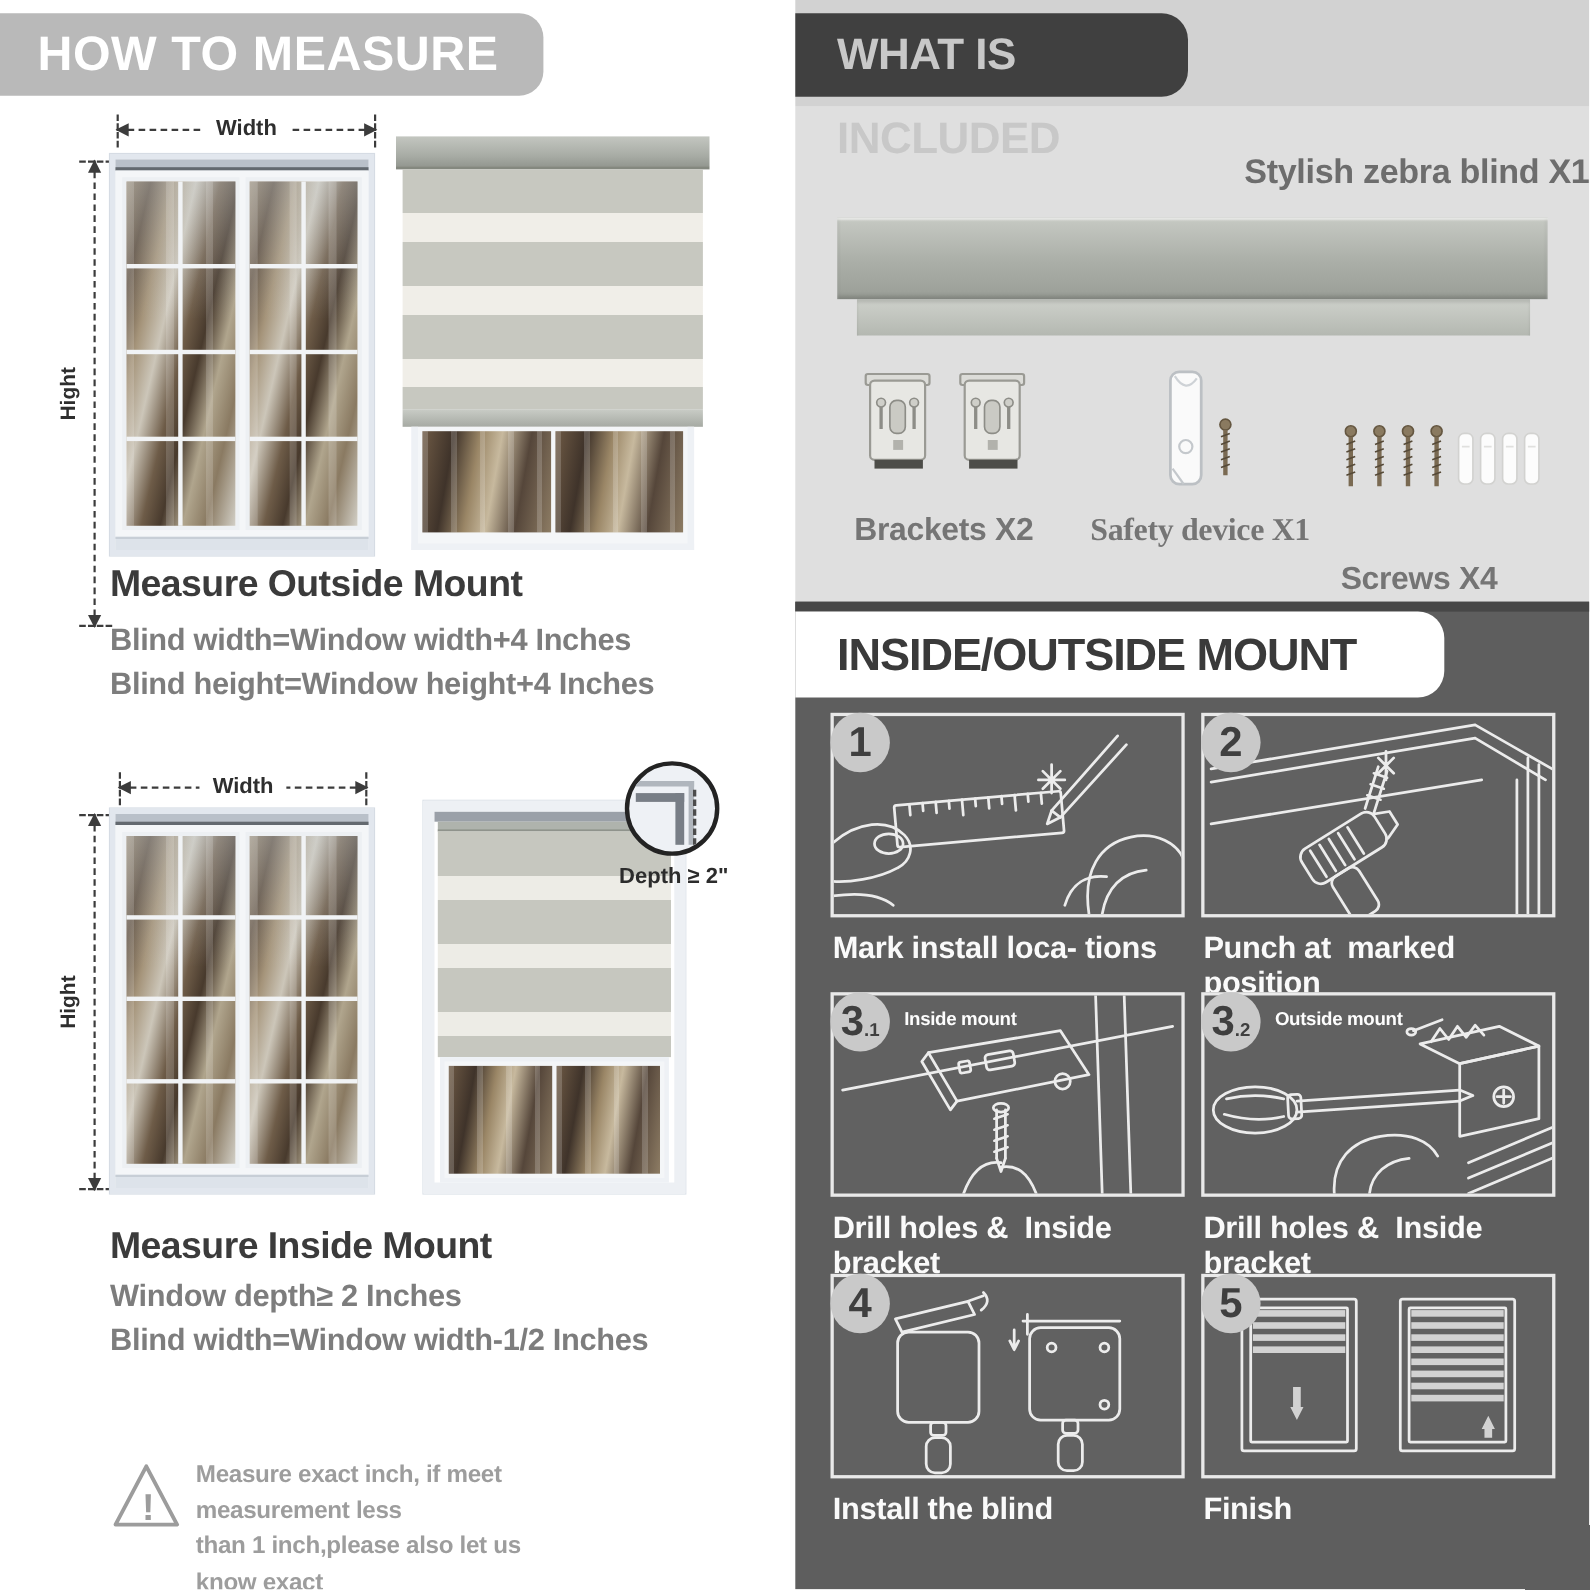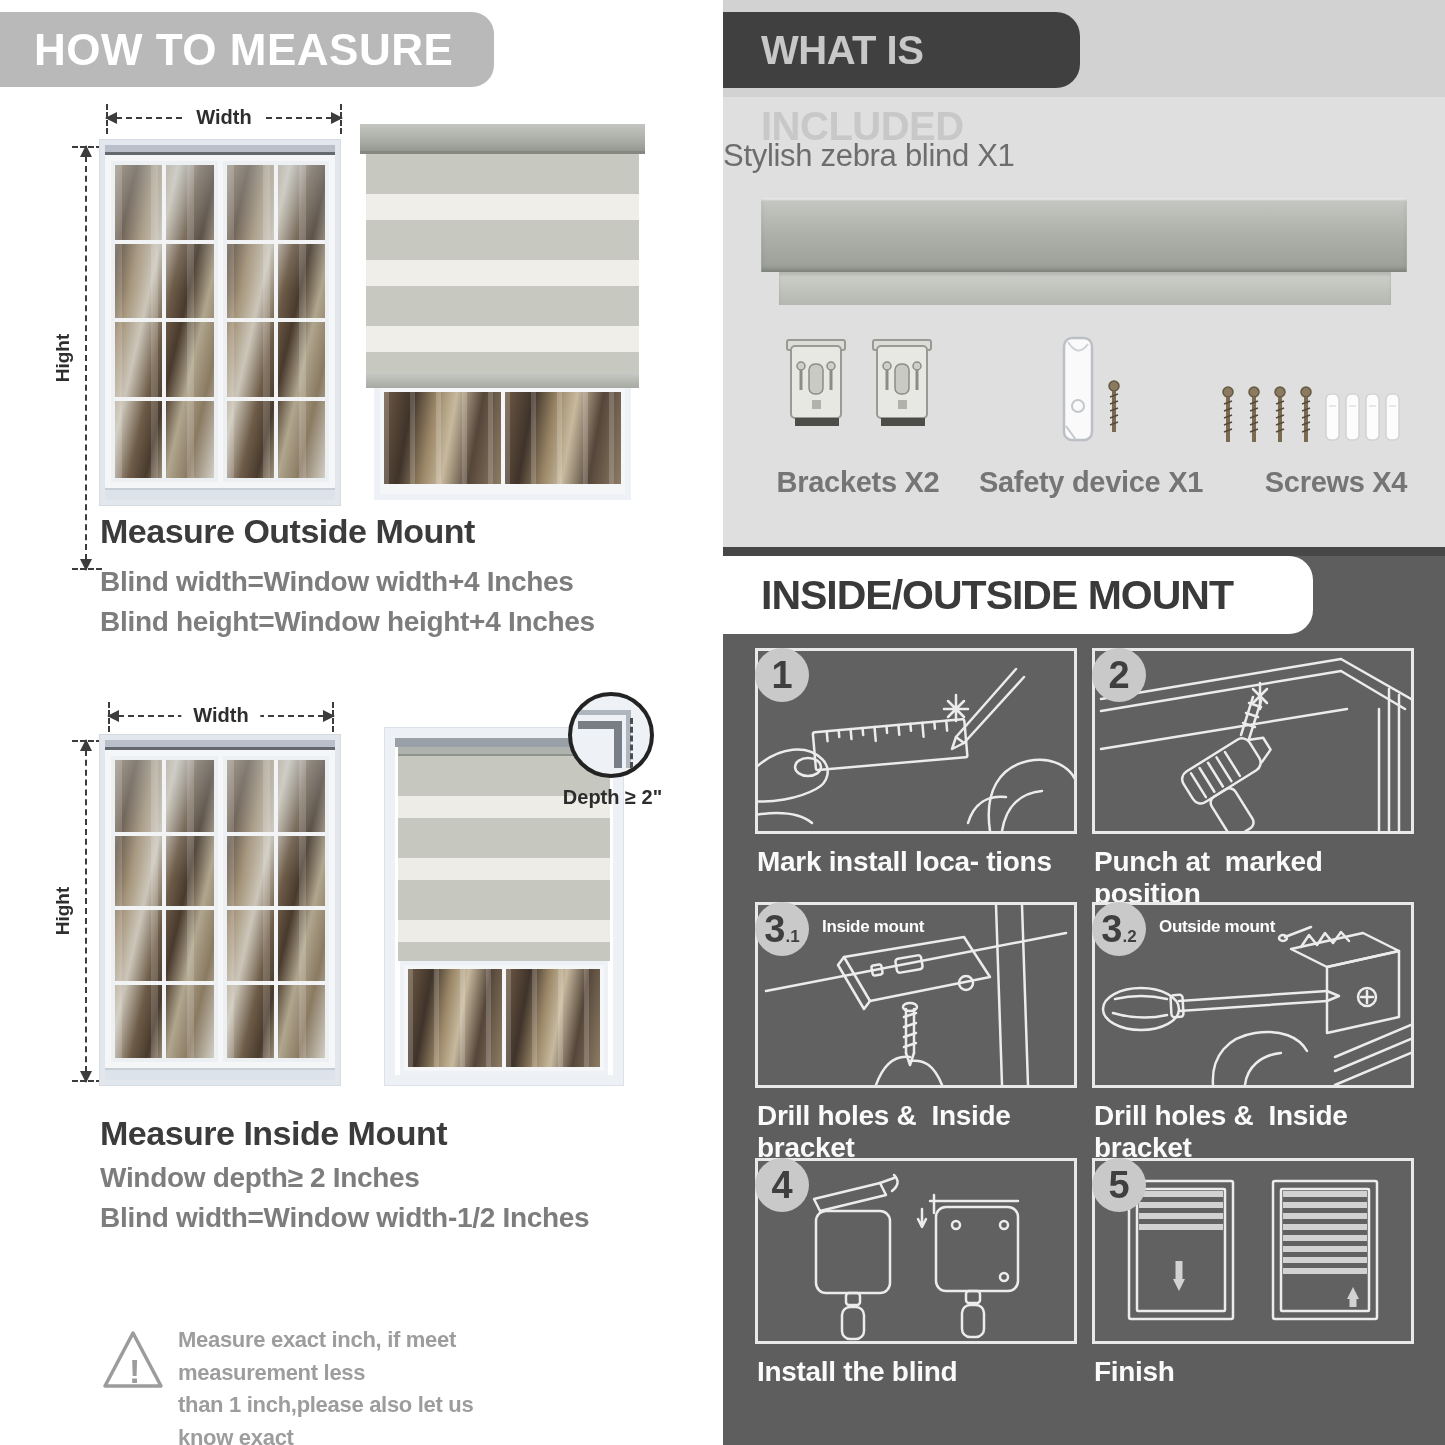--- a/index.html
+++ b/index.html
@@ -87,22 +87,22 @@
   .warn-tri{stroke:#9c9c9c;fill:none;stroke-width:3.5;stroke-linejoin:round;}
   .warn-mark{font-size:34px;font-weight:bold;color:#9c9c9c;}
   .warn-text{font-size:22px;font-weight:bold;color:#9d9d9d;line-height:1.48;white-space:pre-line;letter-spacing:-.3px;}
 
   
   .right-top{left:723px;top:0;width:722px;height:97px;background:#d2d2d2;}
   .right-panel{left:723px;top:97px;width:722px;height:450px;background:#dfdfdf;}
   .banner-included{left:723px;top:12px;width:357px;height:76px;background:#404040;
     border-radius:0 24px 24px 0;color:#c8c8c8;font-size:40px;font-weight:bold;
     line-height:76px;padding-left:38px;letter-spacing:-.5px;}
-  .product-title{left:723px;top:138px;width:722px;text-align:left;font-size:31px;
-    font-weight:normal;color:#6d6d6d;letter-spacing:-.3px;}
+  .product-title{left:723px;top:138px;width:722px;text-align:right;font-size:31px;
+    font-weight:bold;color:#6d6d6d;letter-spacing:-.3px;}
   .headrail{left:761px;top:198px;width:646px;height:74px;
     background:linear-gradient(180deg,#c6c9c3,#aaaea7 55%,#9a9e97);
     box-shadow:inset 0 2px 2px rgba(255,255,255,.6), inset 0 -3px 4px rgba(0,0,0,.18);}
   .valance{left:779px;top:272px;width:612px;height:33px;
     background:linear-gradient(180deg,#ced1cb,#b4b8b1);box-shadow:inset 0 3px 3px rgba(0,0,0,.12);}
   .item-label{position:absolute;top:466px;transform:translateX(-50%);font-size:29px;
     font-weight:bold;color:#757575;white-space:nowrap;letter-spacing:-.3px;}
 
   .right-dark{left:723px;top:547px;width:722px;height:898px;background:#5e5e5e;}
   .dark-top-strip{left:0;top:0;width:722px;height:9px;background:#474747;}
@@ -352,22 +352,22 @@
             <line x1="3" y1="12" x2="10" y2="12"></line>
             <line x1="23" y1="12" x2="30" y2="12"></line>
             <line x1="43" y1="12" x2="50" y2="12"></line>
             <line x1="63" y1="12" x2="70" y2="12"></line>
           </g>
       </g>
     </g>
   </svg>
 
   <div class="item-label" style="left:858px;">Brackets X2</div>
-  <div class="item-label" style="left:1091px;">Safety device X1</div>
-  <div class="item-label" style="left:1336px;">Screws X4</div>
+  <div class="item-label" style="left:1091px;font-family:Liberation Serif, serif;">Safety device X1</div>
+  <div class="item-label" style="left:1290px;margin-top:44px;">Screws X4</div>
 
   <div class="abs right-dark">
     <div class="abs dark-top-strip"></div>
     <div class="abs banner-mount">
       <span>INSIDE/OUTSIDE MOUNT</span>
     </div>
 
     <div class="step" style="left:32px;top:101px;">
       <div class="panel">
         <div class="badge">

